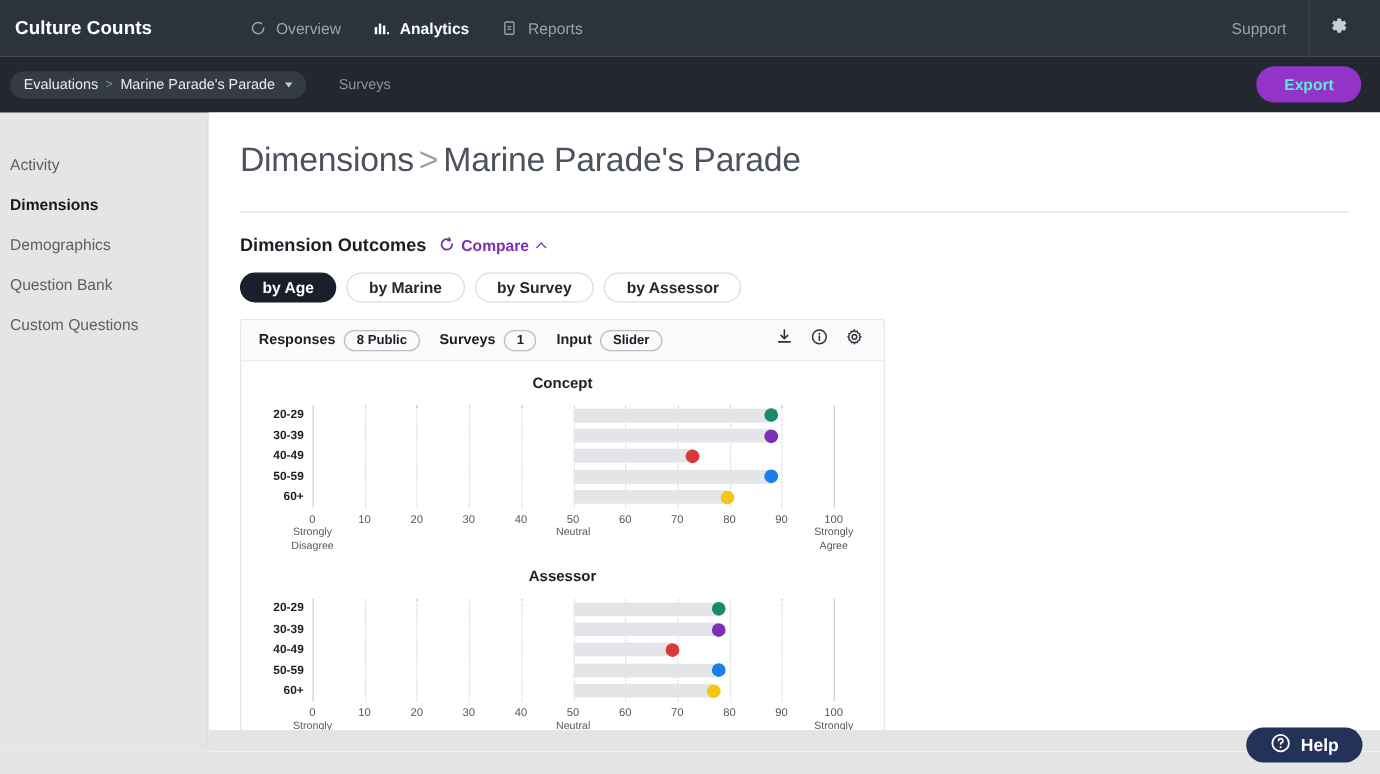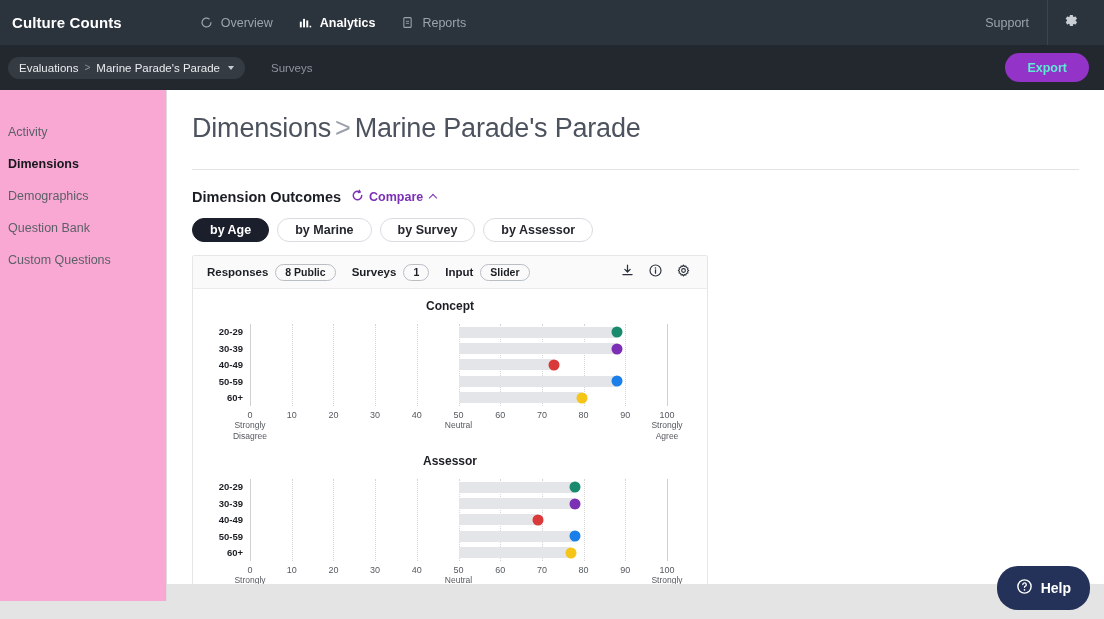--- a/index.html
+++ b/index.html
@@ -67,21 +67,21 @@
     font-size: 12.5px; font-weight: bold; cursor: pointer;
     font-family: "Liberation Sans", sans-serif;
   }
 
   
   .body-wrap { display: flex; height: 511px; background: #ffffff; }
 
   
   .sidebar {
     width: 167px; flex: 0 0 167px;
-    background: #f9a8d4; border-right: 1px solid #dcdcdc;
+    background: #e5e5e5; border-right: 1px solid #dcdcdc;
     padding-top: 26px;
   }
   .side-item {
     font-size: 12.5px; color: #5c6067;
     padding: 9px 0 9px 8px; cursor: pointer;
   }
   .side-item.active { color: #16181c; font-weight: bold; }
 
   
   .main {
@@ -182,21 +182,21 @@
     position: absolute; top: 0; transform: translateX(-50%);
     text-align: center; white-space: nowrap;
   }
   .xtick .num { font-size: 9px; color: #55595f; display: block; }
   .xtick .sub { font-size: 8.5px; color: #55595f; display: block; line-height: 1.25; }
 
   
   .help-btn {
     position: absolute; right: 14px; bottom: 9px;
     background: #243158; color: #ffffff;
-    border-radius: 21px; height: 44px; padding: 0 19px;
+    border-radius: 21px; height: 28px; padding: 0 19px;
     display: flex; align-items: center; gap: 8px;
     font-size: 14px; font-weight: bold; cursor: pointer;
     z-index: 10;
   }
   .bottom-strip {
     position: absolute; left: 0; right: 0; bottom: 0;
     height: 17px; background: #e4e4e4;
   }
 </style>
 </head>

